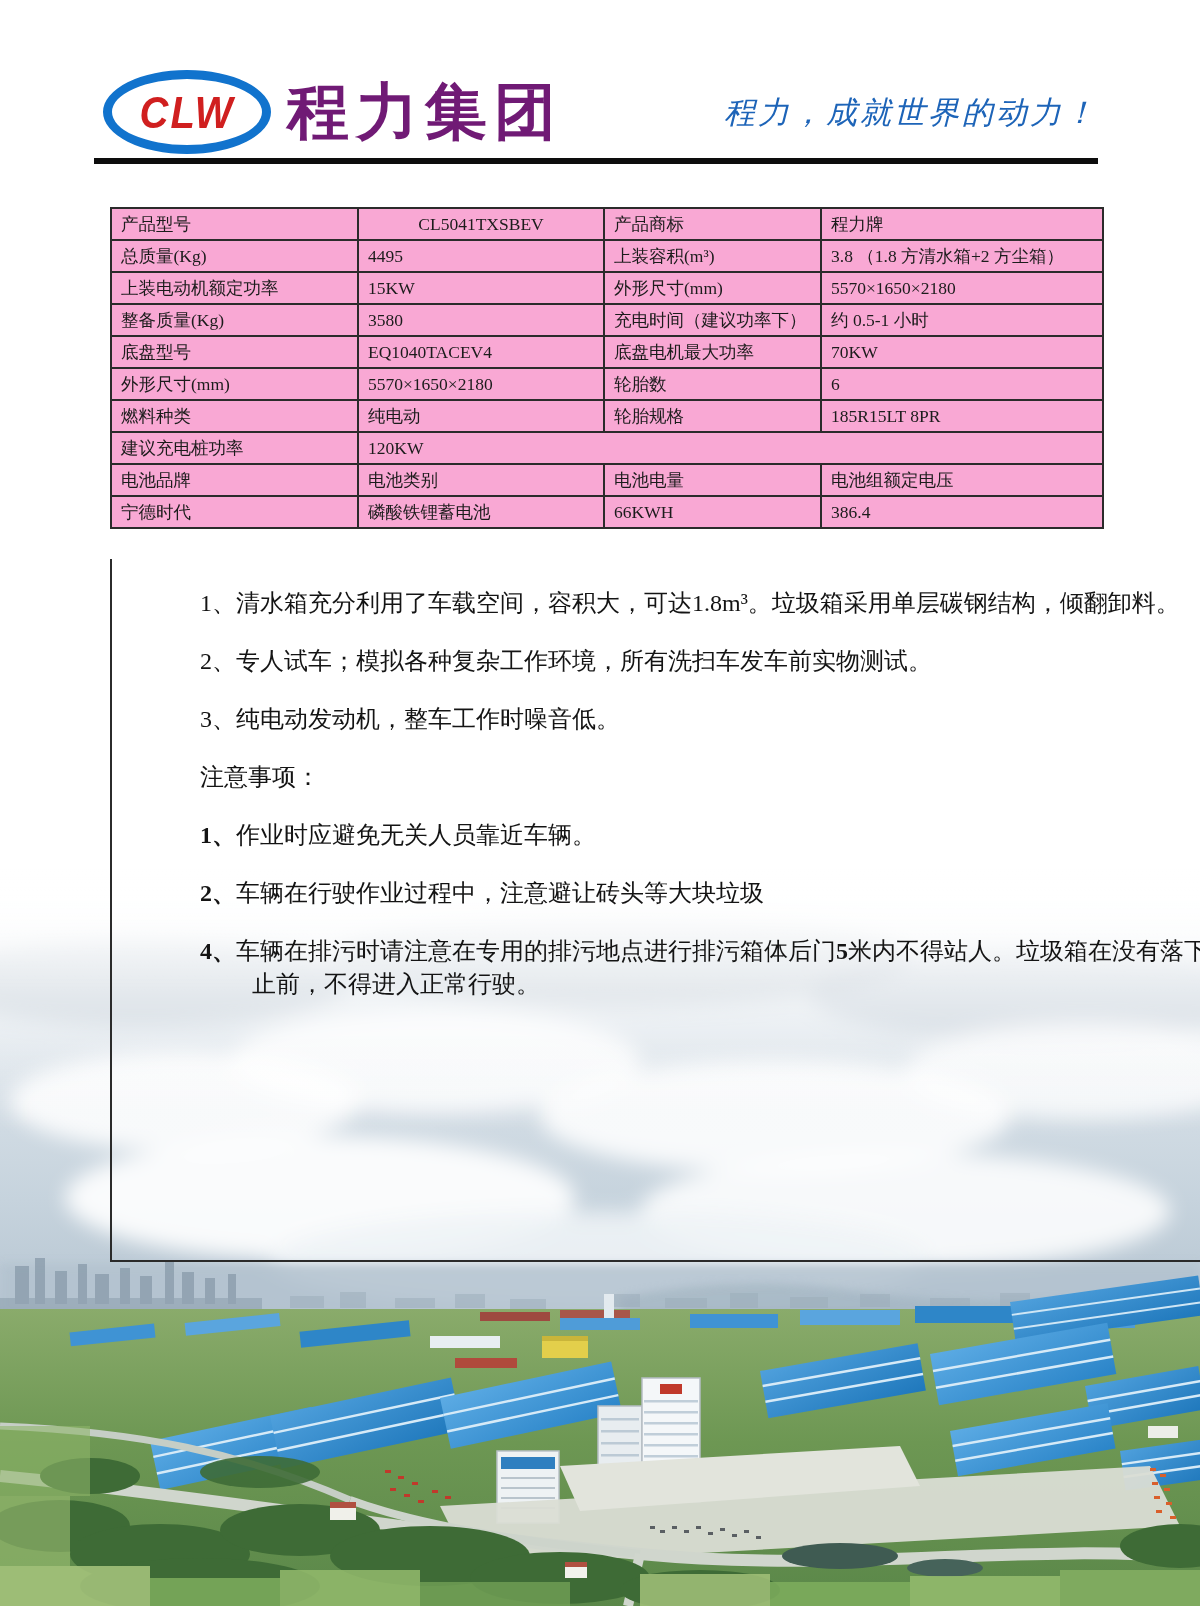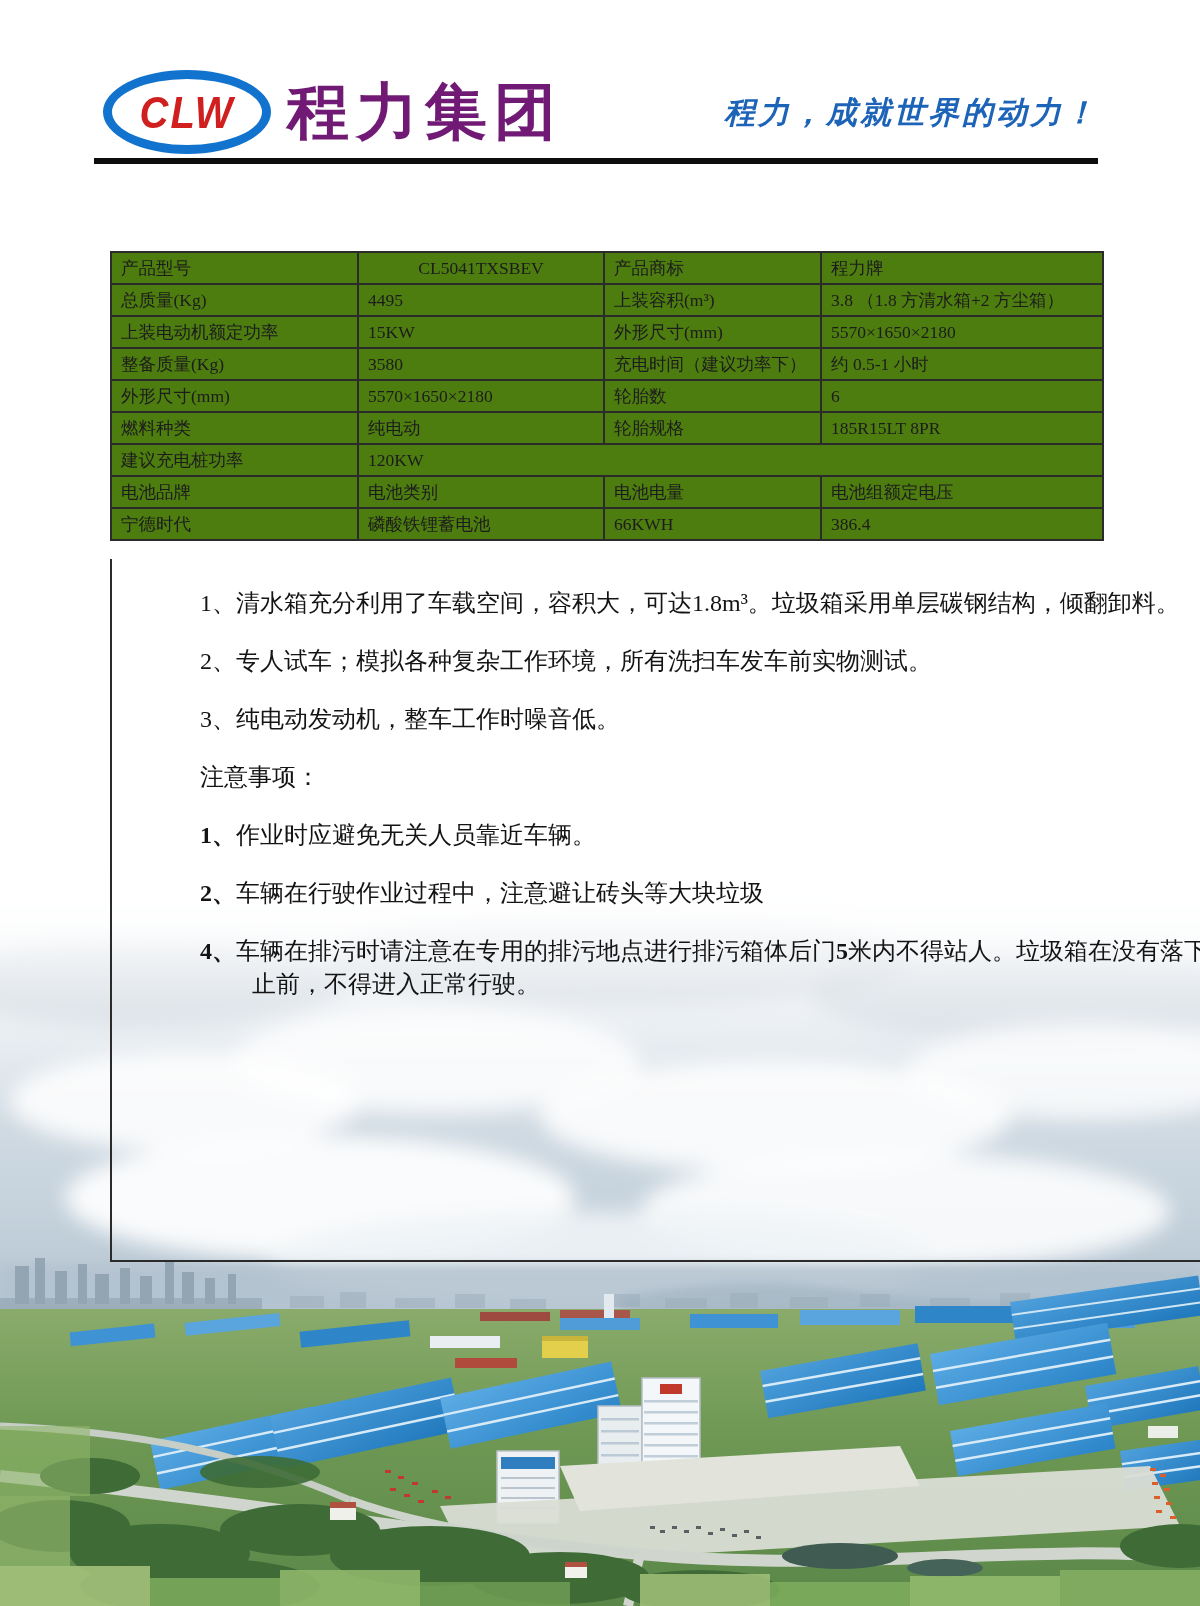--- a/index.html
+++ b/index.html
@@ -13,27 +13,27 @@
     background:linear-gradient(180deg,#ffffff 0%,rgba(255,255,255,.92) 7%,rgba(255,255,255,.55) 17%,rgba(255,255,255,0) 36%);}
 
   
   .brand{position:absolute;left:103px;top:70px;display:flex;align-items:center;z-index:2;}
   .oval{width:150px;height:66px;border:9px solid #1173cd;border-radius:50%;background:#fff;
         display:flex;align-items:center;justify-content:center;text-align:center;}
   .oval span{font-family:"Liberation Sans","DejaVu Sans",sans-serif;font-weight:bold;font-style:italic;
         font-size:40px;color:#d01f1f;letter-spacing:2px;transform:scaleY(1.12);}
   .company{margin-left:16px;font-family:"Liberation Sans","DejaVu Sans",sans-serif;font-weight:bold;
         font-size:62px;color:#701a75;letter-spacing:7px;line-height:1;}
-  .slogan{position:absolute;right:102px;top:92px;z-index:2;font-weight:bold;font-style:italic;
+  .slogan{position:absolute;right:102px;top:92px;z-index:2;font-weight:normal;font-style:italic;
         font-size:31px;color:#1d64b8;letter-spacing:3px;white-space:nowrap;}
   .rule{position:absolute;left:94px;top:158px;width:1004px;height:6px;background:#0d0d0d;z-index:2;}
 
   
   table.spec{position:absolute;left:110px;top:207px;width:992px;z-index:2;
-        border-collapse:collapse;table-layout:fixed;background:#4d7c0f;margin-top:44px;}
+        border-collapse:collapse;table-layout:fixed;background:#f9a8d4;}
   table.spec td{border:2px solid #2b2b2b;height:28px;padding:1px 9px;font-size:17.5px;
         line-height:1.15;vertical-align:middle;overflow:hidden;white-space:nowrap;}
   table.spec col.c1{width:247px;} table.spec col.c2{width:246px;}
   table.spec col.c3{width:217px;} table.spec col.c4{width:282px;}
   td.ctr{text-align:center;}
 
   
   .notes-box{position:absolute;left:110px;top:559px;width:1180px;height:703px;z-index:1;
         border:2px solid #2b2b2b;border-top:0;box-sizing:border-box;
         padding:2px 30px 0 88px;}
@@ -343,20 +343,26 @@
         <td class="lbl">外形尺寸(mm)</td>
         <td class="val">5570×1650×2180</td>
       </tr>
       <tr>
         <td class="lbl">整备质量(Kg)</td>
         <td class="val">3580</td>
         <td class="lbl">充电时间（建议功率下）</td>
         <td class="val">约 0.5-1 小时</td>
       </tr>
       <tr>
+        <td class="lbl">底盘型号</td>
+        <td class="val">EQ1040TACEV4</td>
+        <td class="lbl">底盘电机最大功率</td>
+        <td class="val">70KW</td>
+      </tr>
+      <tr>
         <td class="lbl">外形尺寸(mm)</td>
         <td class="val">5570×1650×2180</td>
         <td class="lbl">轮胎数</td>
         <td class="val">6</td>
       </tr>
       <tr>
         <td class="lbl">燃料种类</td>
         <td class="val">纯电动</td>
         <td class="lbl">轮胎规格</td>
         <td class="val">185R15LT 8PR</td>

